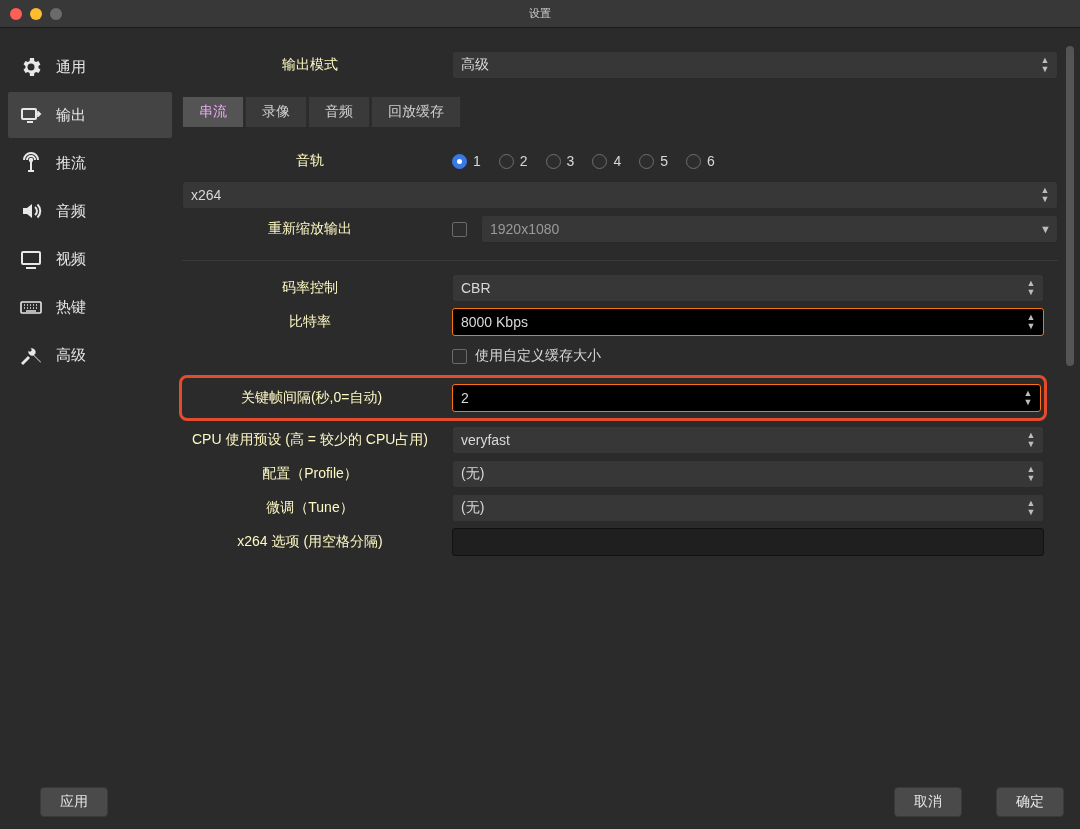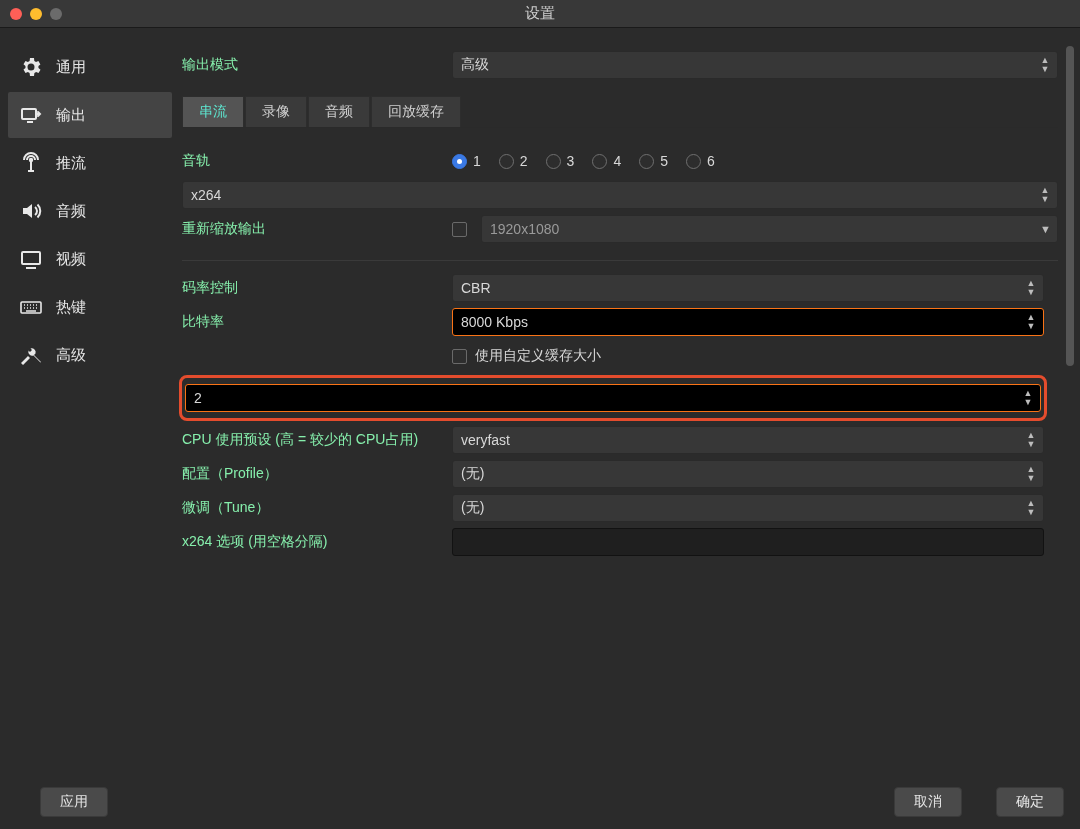--- a/index.html
+++ b/index.html
@@ -35,21 +35,21 @@
       width: 12px;
       height: 12px;
       border-radius: 50%;
     }
     .tl-close { background: #ff5f57; }
     .tl-min   { background: #ffbd2e; }
     .tl-max   { background: #6b6b6b; }
     .titlebar-title {
       margin: 0 auto;
       color: #cfcfcf;
-      font-size: 15px;
+      font-size: 11px;
     }
     .window-body {
       display: flex;
       height: calc(100% - 28px - 54px);
       padding: 10px 8px 0 8px;
     }
     .sidebar {
       width: 164px;
       display: flex;
       flex-direction: column;
@@ -105,22 +105,22 @@
       border-radius: 4px;
     }
     .row {
       display: flex;
       align-items: center;
       min-height: 34px;
       gap: 10px;
     }
     .row-label {
       width: 260px;
-      text-align: left;
-      color: #86efac;
+      text-align: center;
+      color: #fef9c3;
       padding-right: 4px;
       font-size: 14px;
       white-space: nowrap;
     }
     .select {
       flex: 1;
       height: 28px;
       background: #373737;
       border: 1px solid #2a2a2a;
       border-radius: 3px;
@@ -188,21 +188,21 @@
       background: #3a3a3a;
       border: 1px solid #2d2d2d;
       border-bottom: none;
       color: #d0d0d0;
       cursor: pointer;
       font-size: 14px;
       margin-right: 1px;
     }
     .tab.active {
       background: #545454;
-      color: #5eead4;
+      color: #f0abfc;
     }
     .radio-group {
       display: flex;
       gap: 18px;
       align-items: center;
       flex: 1;
     }
     .radio {
       display: flex;
       align-items: center;
@@ -474,20 +474,21 @@
       <div class="row">
         <div class="row-label"></div>
         <div class="checkbox-container">
           <div class="checkbox"></div>
           <span>使用自定义缓存大小</span>
         </div>
       </div>
 
       <div class="highlight-row">
         <div class="row">
+          <div class="row-label">关键帧间隔(秒,0=自动)</div>
           <div class="spin">
             <span>2</span>
             <span class="stepper">
                 <span>▲</span>
                 <span>▼</span>
               </span>
           </div>
         </div>
       </div>
 

